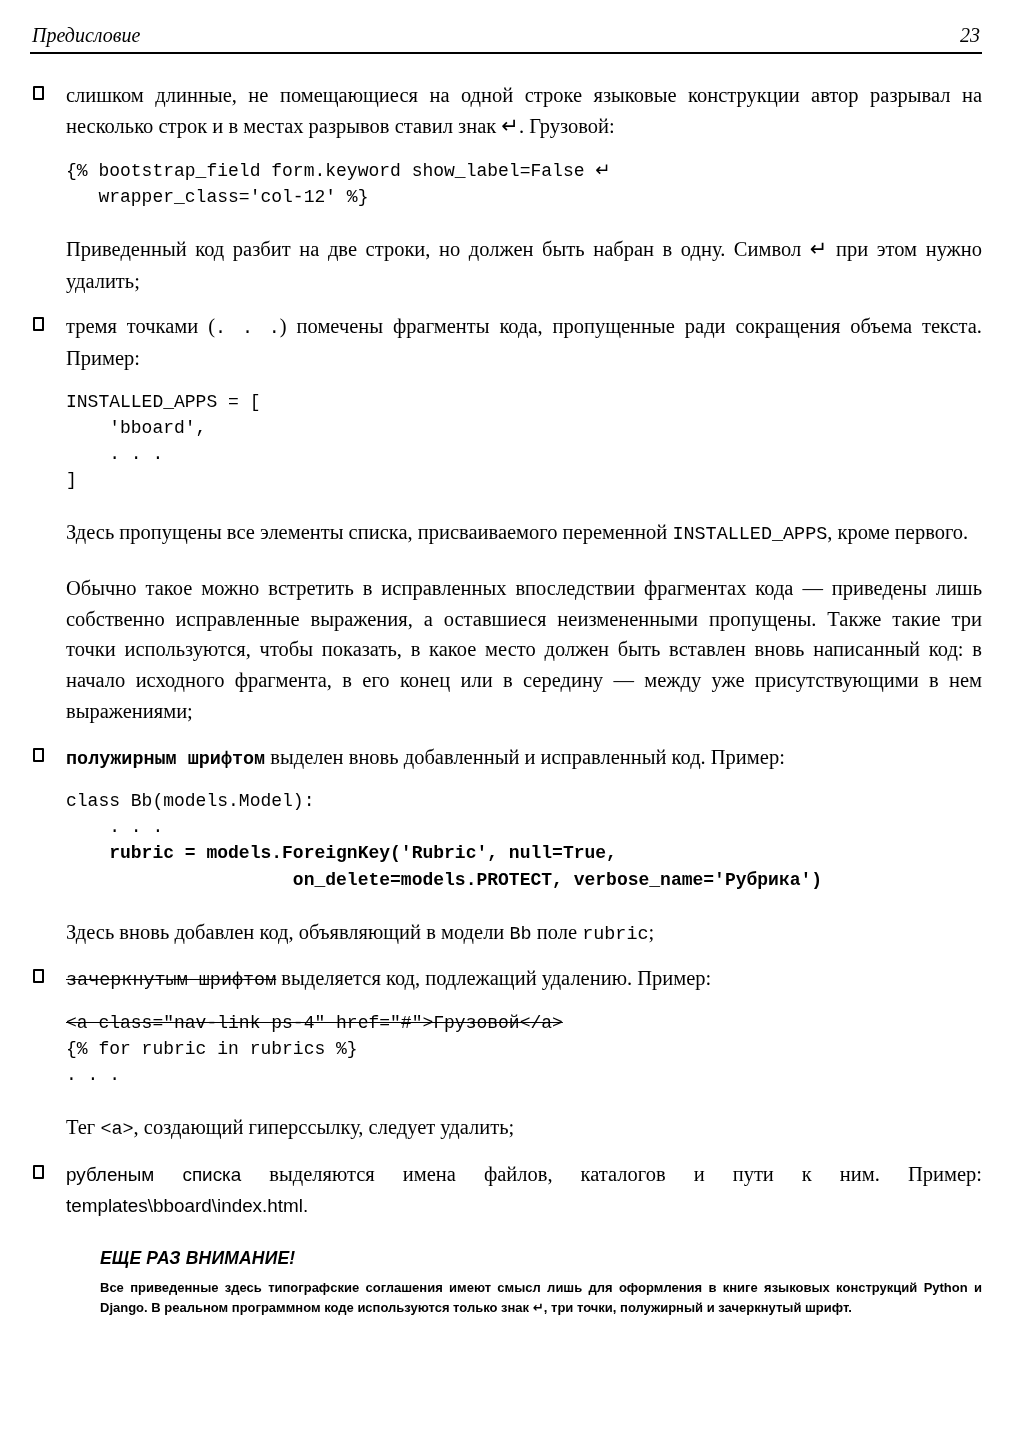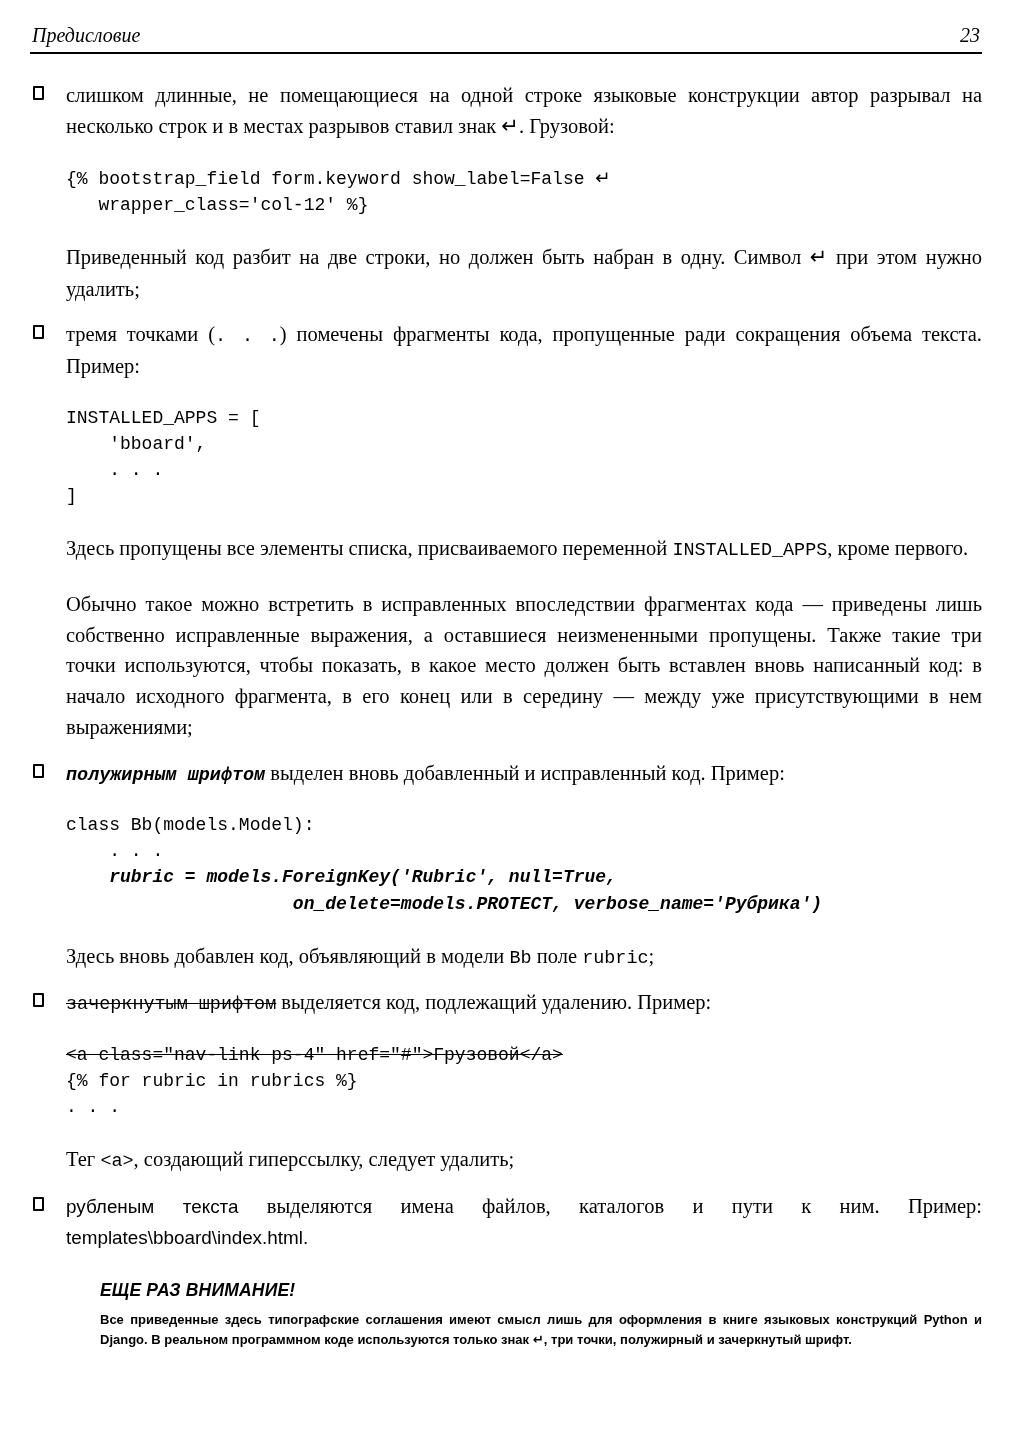--- a/index.html
+++ b/index.html
@@ -21,25 +21,25 @@
   .marker {
     position:absolute; left:3px; top:6px;
     width:11px; height:14px; border:2px solid #000;
     border-radius:1px; display:inline-block;
   }
   .bullet-body > * + * { margin-top:24px; }
 
   .para { font-size:20.5px; line-height:1.5; text-align:justify; }
   .code {
     font-family:"Liberation Mono","DejaVu Sans Mono",monospace;
-    font-size:18px; line-height:1.45; margin:23px 0;
+    font-size:18px; line-height:1.45; margin:15px 0;
   }
   .code-line { white-space:pre; min-height:1.45em; }
   .mono { font-family:"Liberation Mono","DejaVu Sans Mono",monospace; font-size:0.9em; }
-  .bold { font-weight:bold;font-style:italic; }
+  .bold { font-weight:bold; }
   .strike { text-decoration:line-through; }
   .sans { font-family:"Liberation Sans", sans-serif; font-size:0.92em; }
   .sym { font-family:"DejaVu Sans", sans-serif; font-size:1.02em; }
 
   .note {
     margin:28px 0 0 70px;
     font-family:"Liberation Sans", sans-serif;
   }
   .note-title { font-weight:bold; font-style:italic; font-size:17.5px; margin-bottom:9px; letter-spacing:0.2px; }
   .note-body { font-size:13px; line-height:1.52; text-align:justify;font-weight:bold; }
@@ -105,21 +105,21 @@
         <div class="code-line">{% for rubric in rubrics %}</div>
         <div class="code-line">. . .</div>
       </div>
       <p class="para"><span>Тег </span><span class="mono">&lt;a&gt;</span><span>, создающий гиперссылку, следует удалить;</span></p>
     </div>
   </section>
 
   <section class="bullet">
     <span class="marker"></span>
     <div class="bullet-body">
-      <p class="para"><span class="sans">рубленым текста</span><span> выделяются имена файлов, каталогов и пути к ним. Пример: </span><span class="sans">templates\bboard\index.html.</span></p>
+      <p class="para"><span class="sans">рубленым списка</span><span> выделяются имена файлов, каталогов и пути к ним. Пример: </span><span class="sans">templates\bboard\index.html.</span></p>
     </div>
   </section>
 
   <aside class="note">
     <div class="note-title">ЕЩЕ РАЗ ВНИМАНИЕ!</div>
     <p class="note-body"><span>Все приведенные здесь типографские соглашения имеют смысл лишь для оформления в книге языковых конструкций Python и Django. В реальном программном коде используются только знак </span><span class="sym">↵</span><span>, три точки, полужирный и зачеркнутый шрифт.</span></p>
   </aside>
 
 </div>
 

